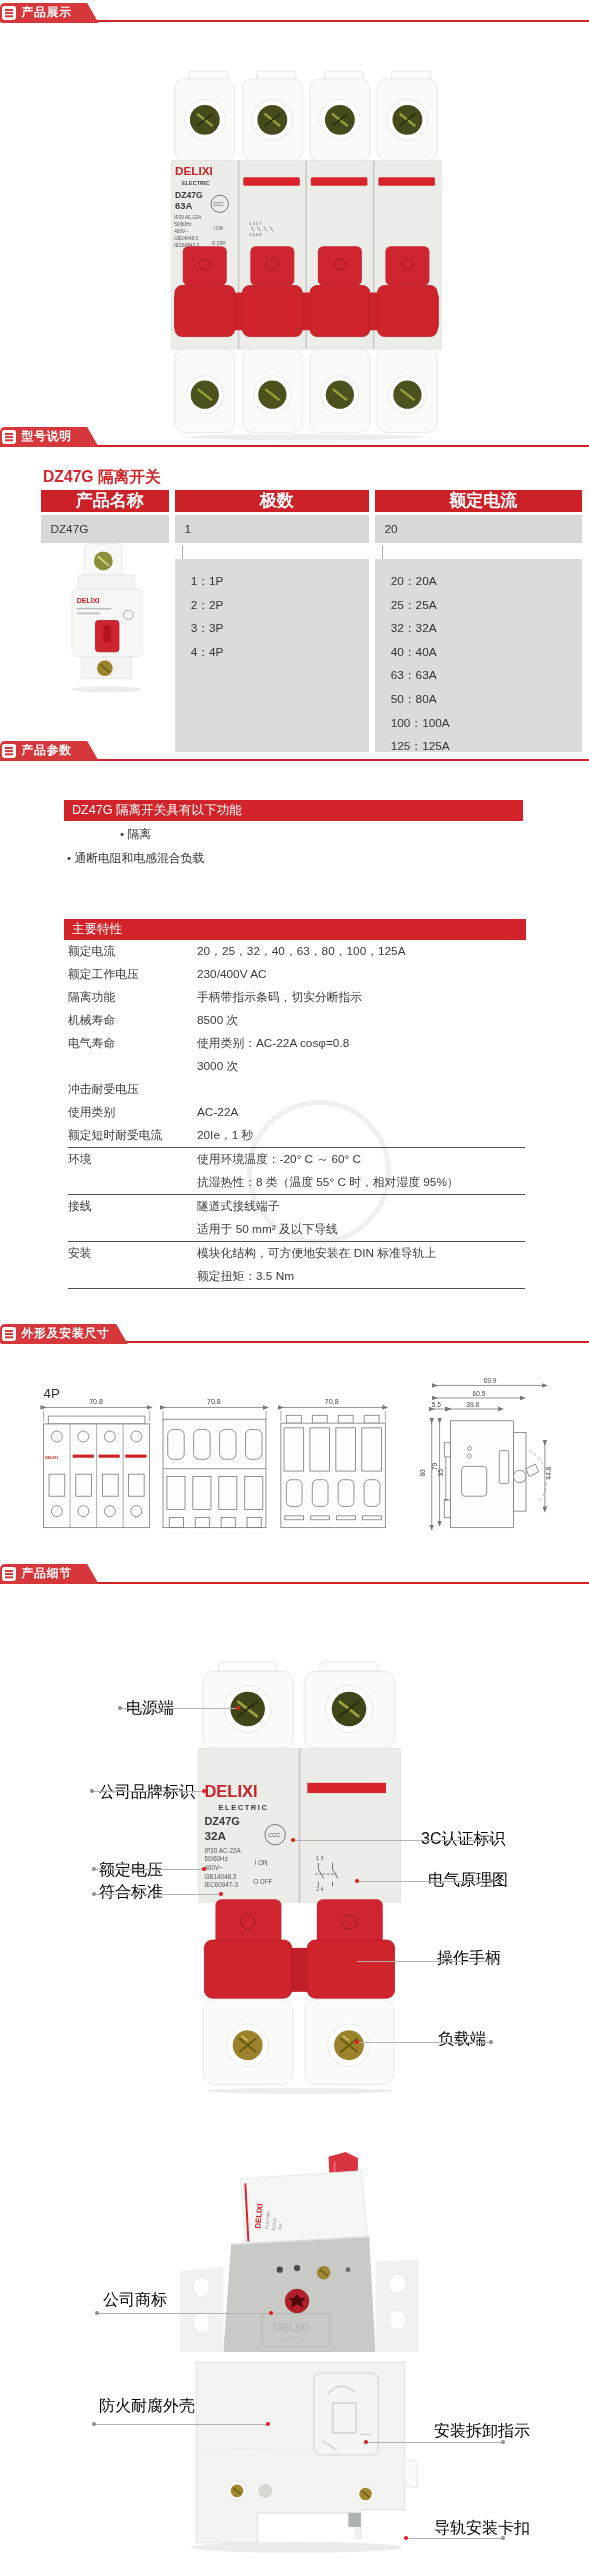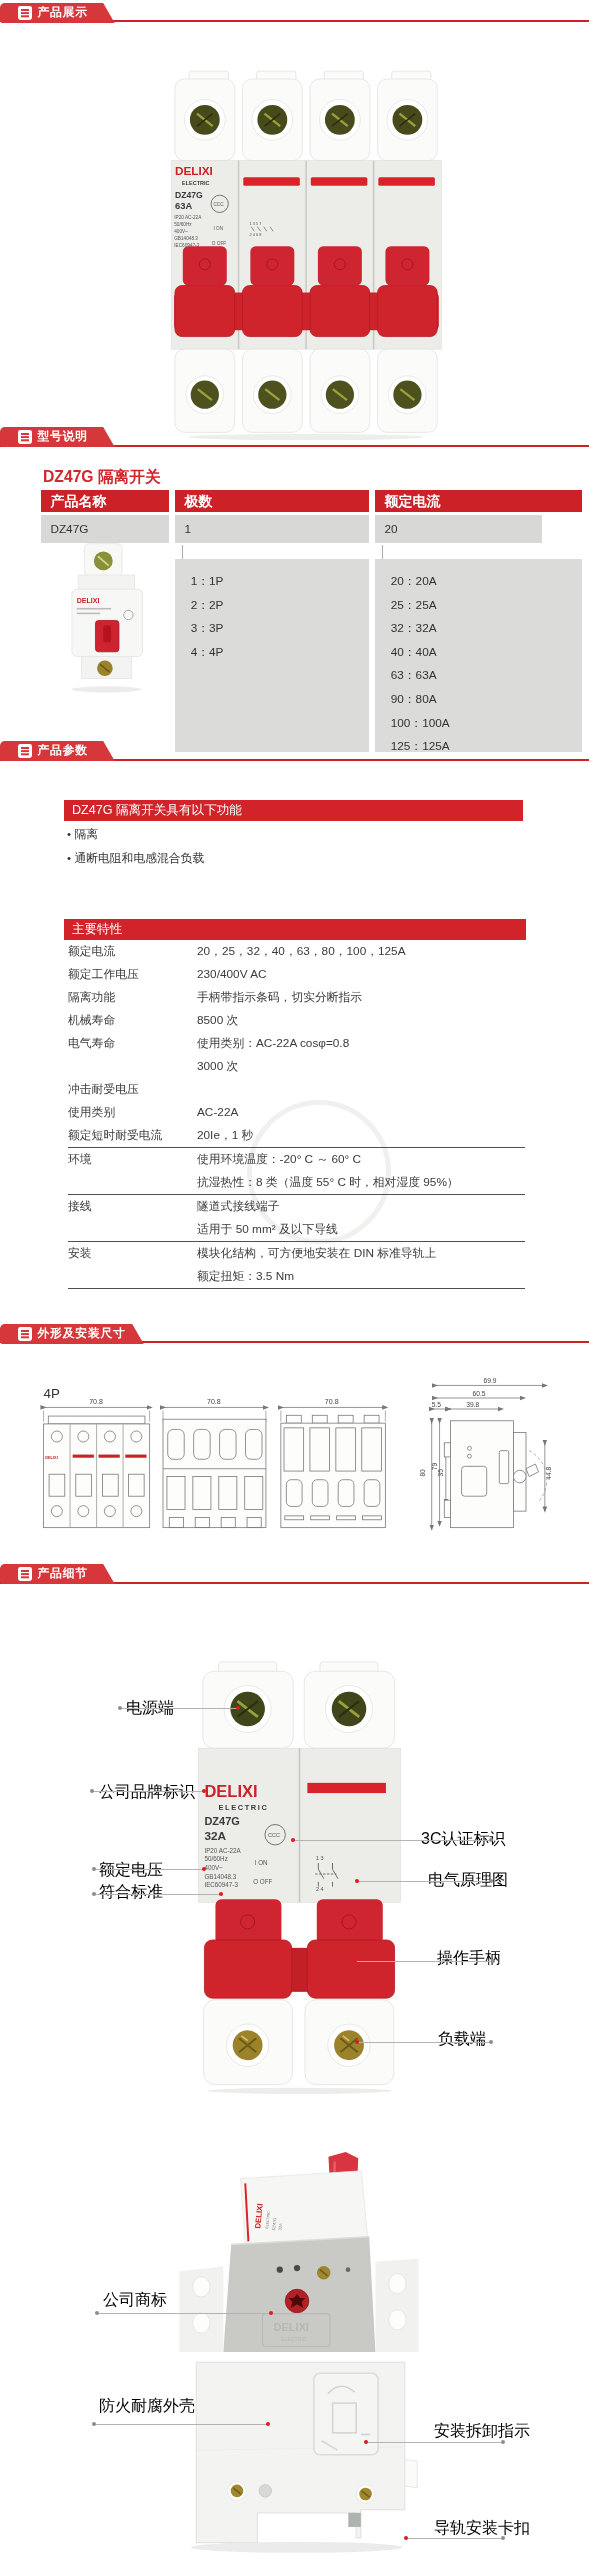--- a/index.html
+++ b/index.html
@@ -2,44 +2,44 @@
 <html style="font-size:12.6px"><head>
 <meta charset="utf-8">
 <style>
   html,body{margin:0;padding:0;background:#fff;}
   #page{position:relative;width:589px;height:2576px;background:#fff;overflow:hidden;
         font-family:"Liberation Sans",sans-serif;}
   .abs{position:absolute;}
   
   .sec-line{position:absolute;left:0;width:589px;height:1.6px;background:#cf2227;z-index:1;}
   .sec-banner{position:absolute;left:0;height:20.4px;background:#d6373b;z-index:2;
-              display:flex;align-items:center;padding-left:18px;gap:5.5px;
+              display:flex;align-items:center;padding-left:2px;gap:5.5px;
               border-radius:4.7px 0 0 2.4px;
               clip-path:polygon(0 0, calc(100% - 11.8px) 0, 100% 100%, 0 100%);}
   .doc-icon{width:14px;height:14px;background:#fff;border-radius:2.4px;position:relative;flex:0 0 14px;}
   .doc-icon::before{content:"";position:absolute;left:3.1px;right:3.1px;top:3.1px;height:1.6px;
               background:#d6373b;box-shadow:0 3.1px 0 #d6373b,0 6.3px 0 #d6373b;}
   .sec-label{color:#fff;font-weight:bold;font-size:11.8px;letter-spacing:0.8px;white-space:nowrap;}
   
   .m-title{position:absolute;left:43px;top:467px;color:#d2262b;font-size:15.7px;font-weight:bold;}
   .th-cell{position:absolute;top:490px;height:22px;line-height:22px;background:#cc2127;color:#fff;
-           font-weight:bold;font-size:14px;padding-left:9.4px;box-sizing:border-box;}
+           font-weight:bold;font-size:17px;padding-left:9.4px;box-sizing:border-box;text-align:center;}
   .td-cell{position:absolute;top:515px;height:28px;line-height:28px;background:#d8d8d7;color:#333;
            font-size:11.8px;padding-left:9.4px;box-sizing:border-box;}
   .list-box{position:absolute;top:559px;height:193px;background:#dbdbda;box-sizing:border-box;
             padding:11px 0 0 15.7px;}
   .list-box div{font-size:11.8px;color:#333;line-height:23.6px;}
   .down-arrow{position:absolute;top:545px;width:0.8px;height:39px;background:#b0b0b0;}
   .down-arrow::after{content:"";position:absolute;left:-3.1px;bottom:-6.3px;border:3.5px solid transparent;
             border-top:7px solid #b0b0b0;}
   
   .red-bar{position:absolute;left:64px;height:21px;line-height:21px;background:#d2232a;color:#fff;
            font-weight:normal;font-size:12.6px;padding-left:7.9px;box-sizing:border-box;z-index:1;}
   .bullets{position:absolute;left:67px;top:823px;z-index:1;}
-  .bullets div{font-size:11.8px;color:#333;line-height:23.6px;}
+  .bullets div{font-size:11.8px;color:#333;line-height:23.6px;text-align:center;}
   .bullets div::before{content:"• ";color:#333;}
   .spec-table{position:absolute;left:68px;top:940px;width:457px;z-index:1;}
   .spec-row{display:flex;font-size:11.8px;color:#3c3c3c;line-height:23px;}
   .spec-row.divided{border-bottom:0.8px solid #4f4f4f;}
   .spec-label{width:129px;flex:0 0 129px;}
   .spec-val{flex:1;}
   
   .wm-circle{position:absolute;left:247px;top:1100px;width:134px;height:134px;border:5.5px solid #f0f0ee;
              border-radius:50%;z-index:0;}
   .wm-text{position:absolute;left:206px;top:1266px;font-size:50px;color:#efefed;font-weight:bold;
@@ -192,38 +192,38 @@
   </div>
 
   <div class="m-title">DZ47G 隔离开关</div>
 
   <div class="th-cell" style="left:41px;width:128px">产品名称</div>
   <div class="th-cell" style="left:175px;width:194px">极数</div>
   <div class="th-cell" style="left:375px;width:207px">额定电流</div>
 
   <div class="td-cell" style="left:41px;width:128px">DZ47G</div>
   <div class="td-cell" style="left:175px;width:194px">1</div>
-  <div class="td-cell" style="left:375px;width:167px">20</div>
+  <div class="td-cell" style="left:375px;width:207px">20</div>
 
   <div class="down-arrow" style="left:182px"></div>
   <div class="down-arrow" style="left:382px"></div>
 
   <div class="list-box" style="left:175px;width:194px">
     <div>1：1P</div>
     <div>2：2P</div>
     <div>3：3P</div>
     <div>4：4P</div>
   </div>
   <div class="list-box" style="left:375px;width:207px">
     <div>20：20A</div>
     <div>25：25A</div>
     <div>32：32A</div>
     <div>40：40A</div>
     <div>63：63A</div>
-    <div>90：80A</div>
+    <div>50：80A</div>
     <div>100：100A</div>
     <div>125：125A</div>
   </div>
 
   <svg class="abs" style="left:61px;top:542px" width="94" height="153" viewBox="0 0 120 195">
     <ellipse cx="58" cy="188" rx="45" ry="4" fill="#ececea"></ellipse>
     <rect x="30" y="2" width="48" height="42" rx="6" fill="#f8f8f6" stroke="#e5e5e2"></rect>
     <circle cx="54" cy="24" r="12" fill="#8a8f3a"></circle>
     <line x1="47" y1="18" x2="61" y2="30" stroke="#d0d489" stroke-width="2.5"></line>
     <rect x="22" y="42" width="72" height="20" fill="#f3f3f1" stroke="#e5e5e2"></rect>

